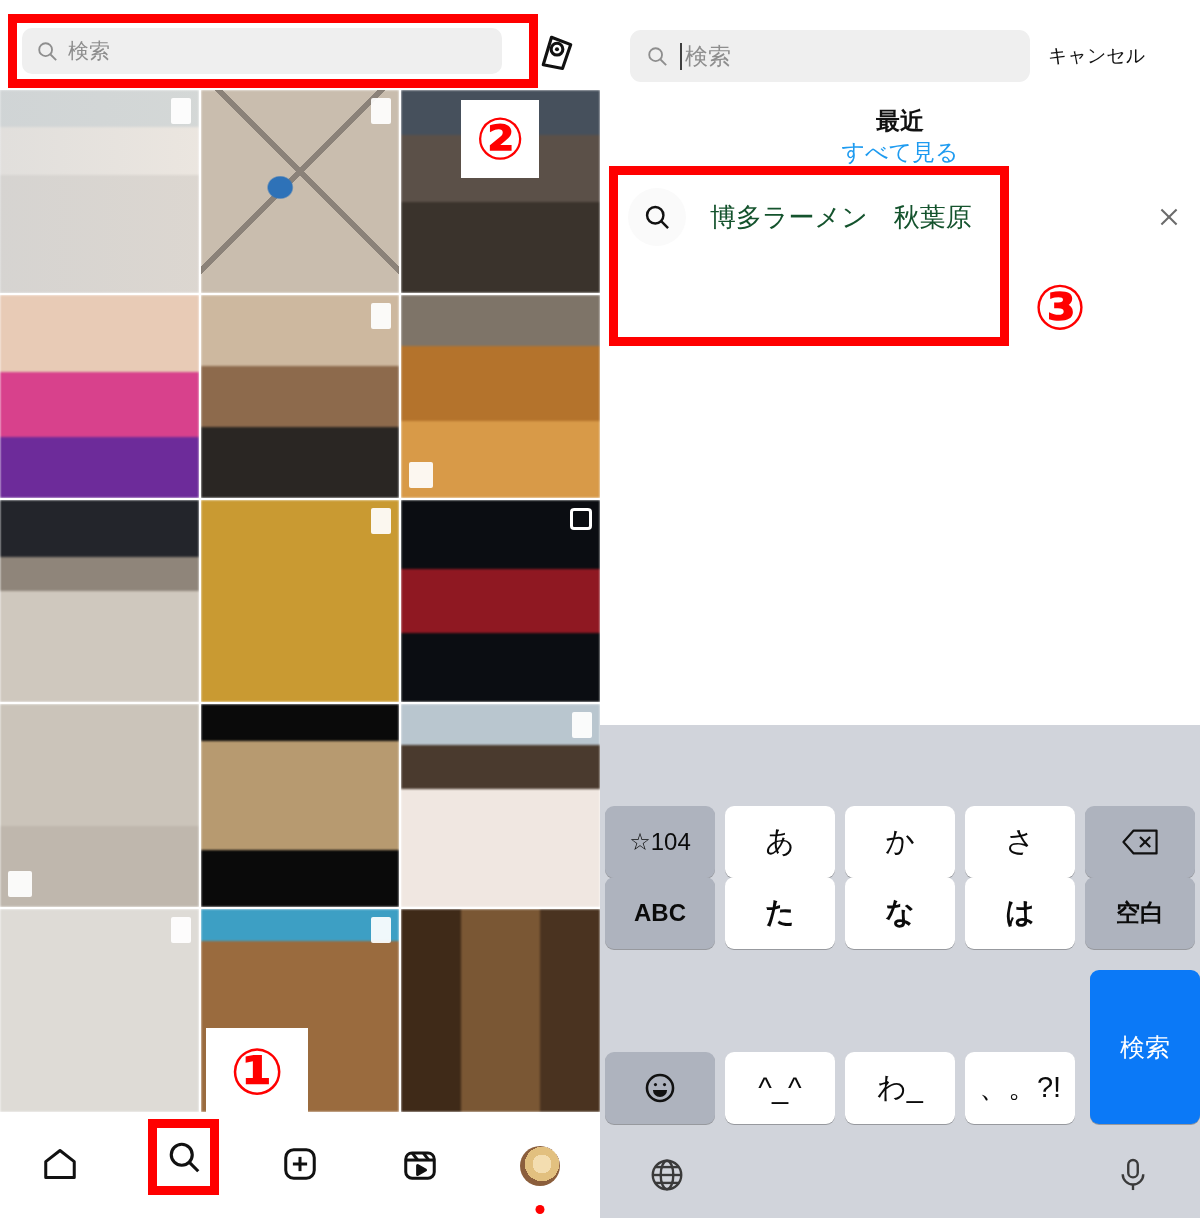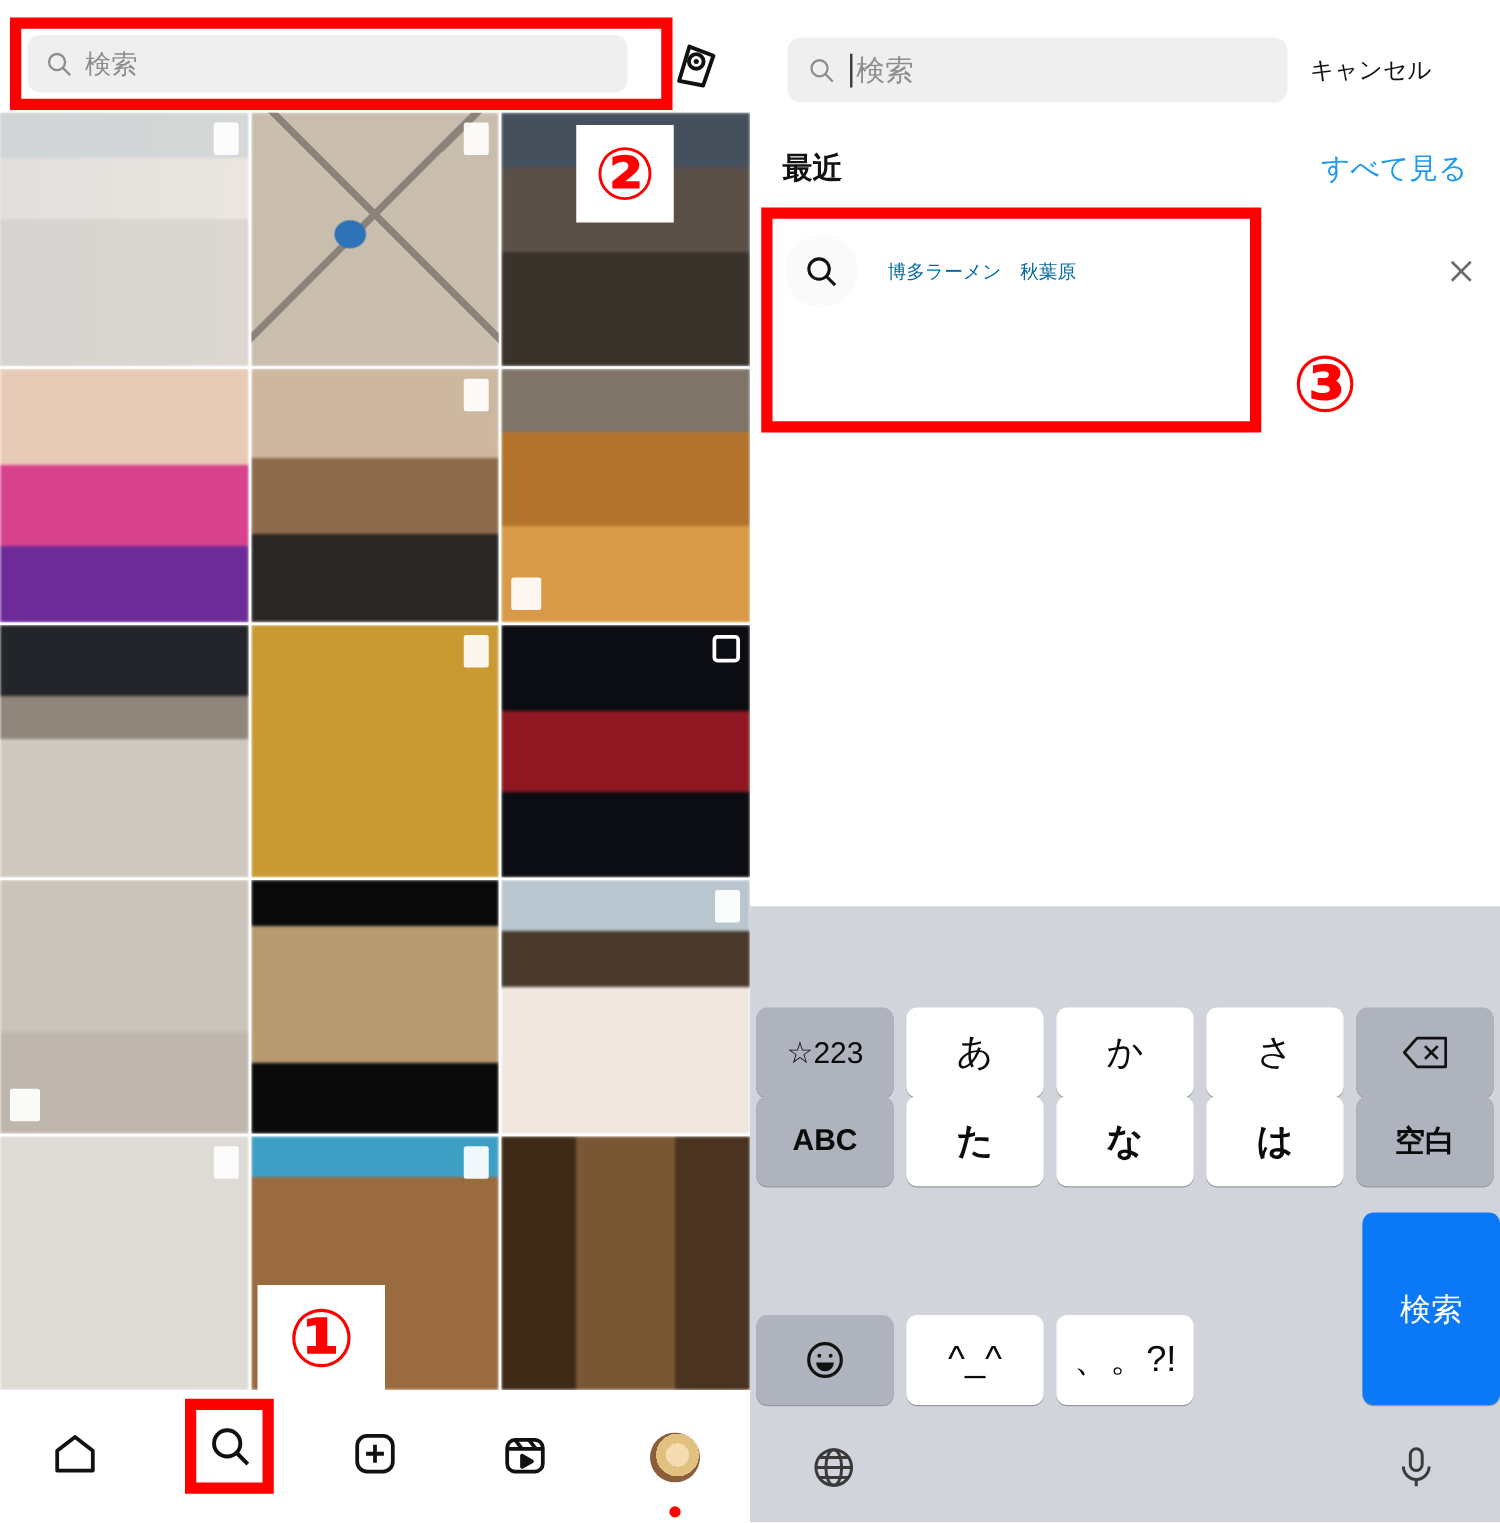--- a/index.html
+++ b/index.html
@@ -112,40 +112,41 @@
   #cancel-button {
     position: absolute; left: 448px; top: 30px;
     height: 52px; display: flex; align-items: center;
     font-size: 19px; color: #111;
   }
   #recent-header-row {
     position: absolute; left: 0; top: 105px;
     width: 600px; height: 58px;
     display: flex; align-items: center; justify-content: space-between;
     padding: 0 26px 0 26px;
+    flex-direction: column;
   }
   #recent-title { font-size: 24px; font-weight: bold; color: #111; }
   #see-all-link { font-size: 23px; font-weight: normal; color: #1e9bf0; text-align: center; }
 
   .recent-row {
     position: absolute; left: 0;
     width: 600px; height: 90px;
     display: flex; align-items: center;
   }
   #recent-row-0 { top: 172px; }
   #recent-row-1 { top: 262px; }
   .recent-icon-circle {
     position: absolute; left: 28px;
     width: 58px; height: 58px; border-radius: 50%;
     background: #fafafa;
     display: flex; align-items: center; justify-content: center;
   }
   .recent-label {
     position: absolute; left: 110px;
-    font-size: 15px; color: #0369a1;
+    font-size: 26px; color: #14532d;
     white-space: pre;
   }
   .recent-close {
     position: absolute; left: 552px;
     width: 34px; height: 34px;
     display: flex; align-items: center; justify-content: center;
   }
 
   
   #keyboard {
@@ -415,21 +416,21 @@
           <line x1="5" y1="5" x2="19" y2="19"></line>
             <line x1="19" y1="5" x2="5" y2="19"></line>
         </svg>
       </span>
     </div>
 
 
     <div id="keyboard">
 
       <div class="kb-row" id="kb-row-0">
-        <div class="key fn">☆223</div>
+        <div class="key fn">☆104</div>
         <div class="key char">あ</div>
         <div class="key char">か</div>
         <div class="key char">さ</div>
         <div class="key fn">
           <svg viewBox="0 0 30 22" width="40" height="28" fill="none" stroke="#111" stroke-width="1.7" stroke-linejoin="round">
             <path d="M10 2 H28 V20 H10 L2 11 Z"></path>
             <line x1="15" y1="7" x2="23" y2="15"></line>
             <line x1="23" y1="7" x2="15" y2="15"></line>
           </svg>
         </div>
@@ -447,20 +448,21 @@
       <div class="kb-row" id="kb-row-3">
         <div class="key fn">
           <svg viewBox="0 0 24 24" width="34" height="34" fill="none" stroke="#111" stroke-width="1.8">
             <circle cx="12" cy="12" r="9.2"></circle>
             <circle cx="8.8" cy="9.6" r="1.1" fill="#111" stroke="none"></circle>
             <circle cx="15.2" cy="9.6" r="1.1" fill="#111" stroke="none"></circle>
             <path d="M7 13.4 H17 A5 5 0 0 1 7 13.4 Z" fill="#111" stroke="none"></path>
           </svg>
         </div>
         <div class="key char">^_^</div>
+        <div class="key char">わ_</div>
         <div class="key char">、。?!</div>
         <div style="flex:0 0 110px;margin:0 5px"></div>
       </div>
 
       <div id="kb-bottom-row">
         <span>
           <svg viewBox="0 0 24 24" width="38" height="38" fill="none" stroke="#3a3a3a" stroke-width="1.5">
             <circle cx="12" cy="12" r="9"></circle>
             <ellipse cx="12" cy="12" rx="4" ry="9"></ellipse>
             <line x1="3" y1="12" x2="21" y2="12"></line>

